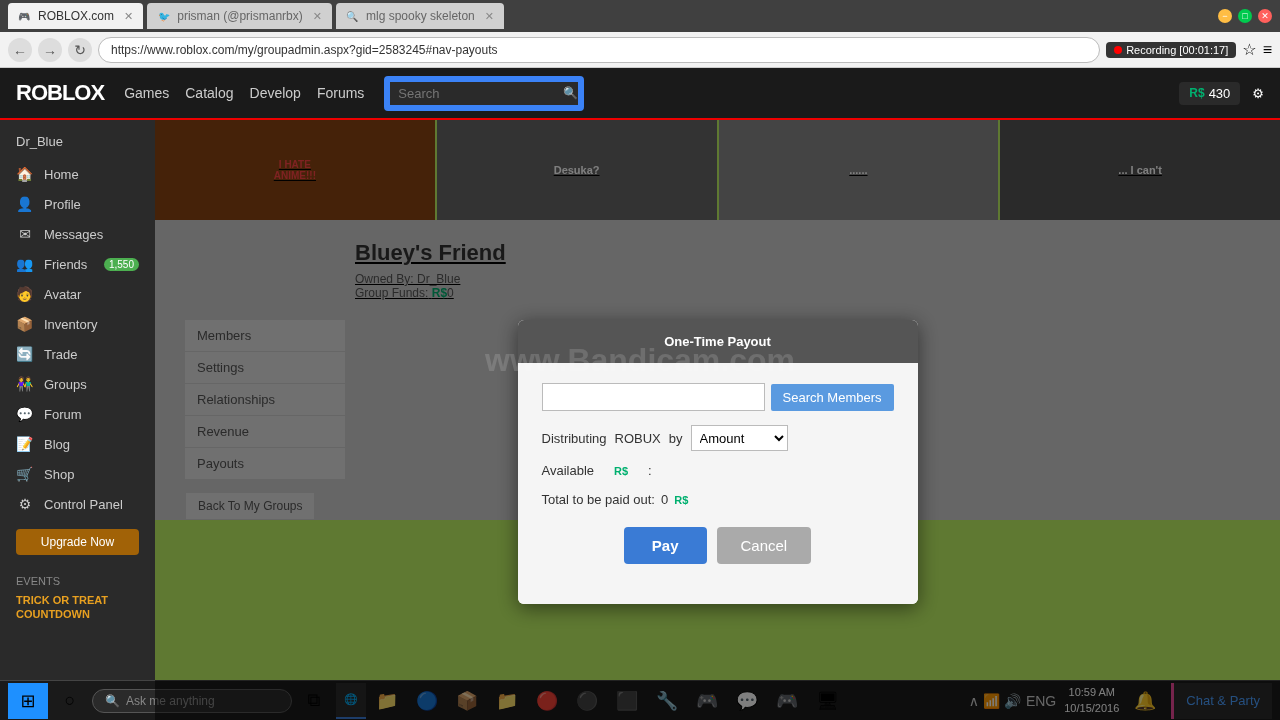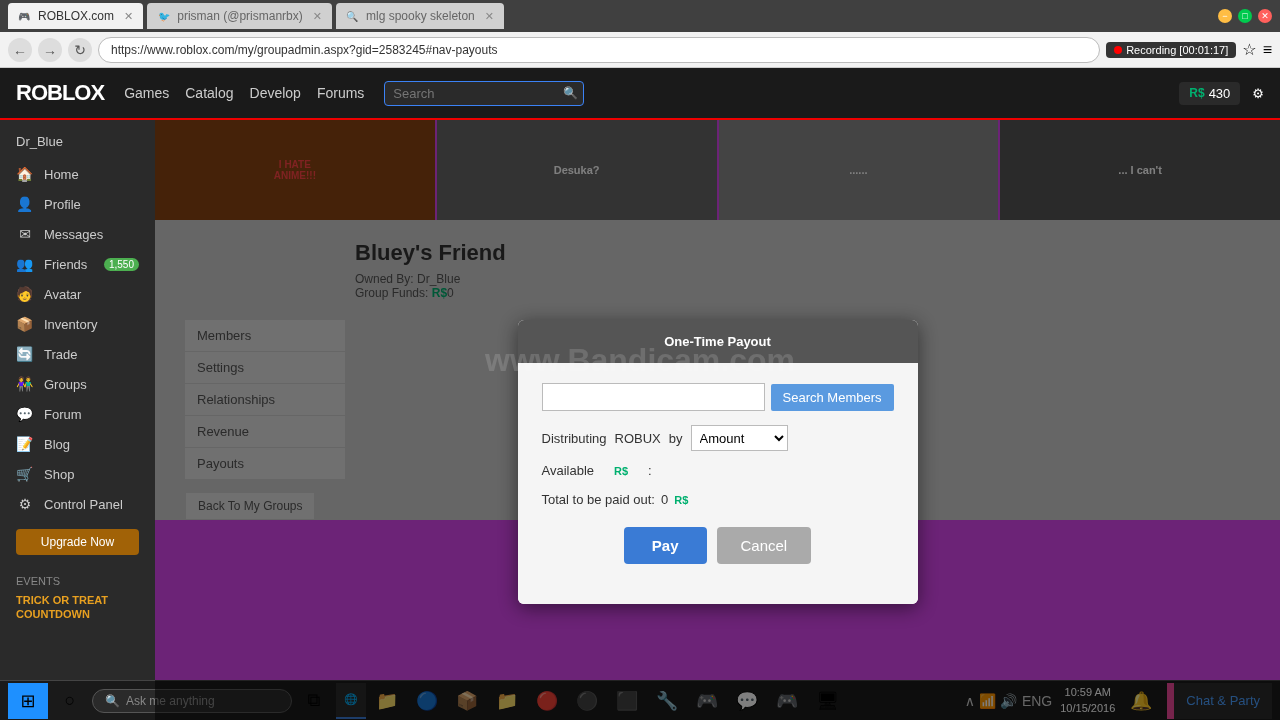--- a/index.html
+++ b/index.html
@@ -23,21 +23,21 @@
     .nav-icons { display: flex; gap: 6px; align-items: center; }
     .recording-indicator { background: #333; border-radius: 4px; padding: 2px 8px; font-size: 11px; color: white; display: flex; align-items: center; gap: 4px; }
     .rec-dot { width: 8px; height: 8px; background: red; border-radius: 50%; }
 
     
     .roblox-header { background: #1a1a1a; height: 52px; display: flex; align-items: center; padding: 0 16px; gap: 20px; border-bottom: 2px solid #e00; }
     .roblox-logo { color: #e00; font-weight: bold; font-size: 22px; letter-spacing: -1px; }
     .roblox-logo span { color: white; }
     .header-nav { display: flex; gap: 16px; }
     .header-nav a { color: #ccc; font-size: 14px; text-decoration: none; }
-    .search-bar { background: #2a2a2a; border: 1px solid #3b82f6; border-radius: 4px; padding: 4px 30px 4px 8px; color: white; font-size: 13px; width: 200px; position: relative; }
+    .search-bar { background: #2a2a2a; border: 6px solid #3b82f6; border-radius: 4px; padding: 4px 30px 4px 8px; color: white; font-size: 13px; width: 200px; position: relative; }
     .search-wrapper { position: relative; }
     .search-wrapper::after { content: '🔍'; position: absolute; right: 6px; top: 50%; transform: translateY(-50%); font-size: 12px; }
     .header-right { margin-left: auto; display: flex; align-items: center; gap: 12px; color: white; font-size: 13px; }
     .robux-balance { display: flex; align-items: center; gap: 4px; background: #2a2a2a; padding: 4px 10px; border-radius: 4px; }
     .robux-icon { color: #00b06f; font-weight: bold; font-size: 12px; }
 
     
     .main-layout { display: flex; height: calc(720px - 32px - 36px - 52px); }
 
     
@@ -45,21 +45,21 @@
     .sidebar-username { color: #ccc; font-size: 13px; padding: 4px 16px 10px; }
     .sidebar-item { display: flex; align-items: center; gap: 10px; padding: 7px 16px; color: #ccc; font-size: 13px; cursor: pointer; }
     .sidebar-icon { width: 18px; text-align: center; font-size: 14px; }
     .friends-badge { background: #4CAF50; color: white; font-size: 10px; padding: 1px 5px; border-radius: 8px; margin-left: auto; }
     .upgrade-btn { background: #a16207; color: white; font-size: 12px; padding: 6px 12px; border-radius: 4px; margin: 10px 16px; text-align: center; cursor: pointer; }
     .events-section { padding: 10px 16px 0; }
     .events-label { color: #888; font-size: 11px; text-transform: uppercase; margin-bottom: 6px; }
     .trick-treat { color: #e8a020; font-size: 11px; font-weight: bold; line-height: 1.3; }
 
     
-    .content-area { flex: 1; background: #d946ef; overflow: hidden; position: relative; }
+    .content-area { flex: 1; background: #bef264; overflow: hidden; position: relative; text-decoration: underline; }
 
     
     .anime-banner { height: 100px; display: flex; gap: 2px; overflow: hidden; }
     .banner-cell { flex: 1; background: #444; display: flex; align-items: center; justify-content: center; overflow: hidden; position: relative; }
     .group-title { font-size: 22px; font-weight: bold; color: #333; margin-bottom: 6px; }
     .group-meta { font-size: 12px; color: #555; }
     .group-funds { font-size: 12px; color: #555; }
     .robux-symbol { color: #00b06f; font-weight: bold; }
 
     
@@ -95,21 +95,21 @@
     
     .taskbar { position: fixed; bottom: 0; left: 0; right: 0; height: 40px; background: #1a1a1a; display: flex; align-items: center; padding: 0 8px; gap: 4px; border-top: 1px solid #444; }
     .start-btn { background: #1e90ff; border: none; width: 40px; height: 36px; display: flex; align-items: center; justify-content: center; cursor: pointer; font-size: 18px; }
     .taskbar-search { background: #2a2a2a; border: 1px solid #555; border-radius: 16px; padding: 4px 12px; color: #888; font-size: 12px; width: 200px; display: flex; align-items: center; gap: 6px; }
     .taskbar-icon { width: 36px; height: 36px; display: flex; align-items: center; justify-content: center; font-size: 18px; cursor: pointer; }
     .taskbar-app { background: #2a2a2a; border-bottom: 2px solid #3a7bd5; height: 36px; padding: 0 8px; display: flex; align-items: center; gap: 4px; font-size: 11px; color: #ccc; cursor: pointer; }
     .taskbar-right { margin-left: auto; display: flex; align-items: center; gap: 8px; }
     .clock { color: white; font-size: 11px; text-align: center; line-height: 1.4; }
     .system-tray { display: flex; align-items: center; gap: 4px; }
     .tray-icon { font-size: 14px; color: #ccc; cursor: pointer; }
-    .chat-party { background: #2a2a2a; color: #4a9eff; font-size: 13px; padding: 0 12px; height: 36px; display: flex; align-items: center; cursor: pointer; border-left: 7px solid #ec4899; }
+    .chat-party { background: #2a2a2a; color: #4a9eff; font-size: 13px; padding: 0 12px; height: 36px; display: flex; align-items: center; cursor: pointer; border-left: 3px solid #ec4899; }
     .watermark { position: fixed; top: 0; left: 0; right: 0; bottom: 0; display: flex; align-items: center; justify-content: center; pointer-events: none; z-index: 100; font-size: 32px; font-weight: bold; color: rgba(255,255,255,0.15); text-align: center; line-height: 1.2; }
 
     
     .banner1 { background: #8B4513; }
     .banner2 { background: #666; }
     .banner3 { background: #888; }
     .banner4 { background: #555; }
     .banner-text { color: white; font-size: 11px; font-weight: bold; text-align: center; }
   </style>
 </head>

